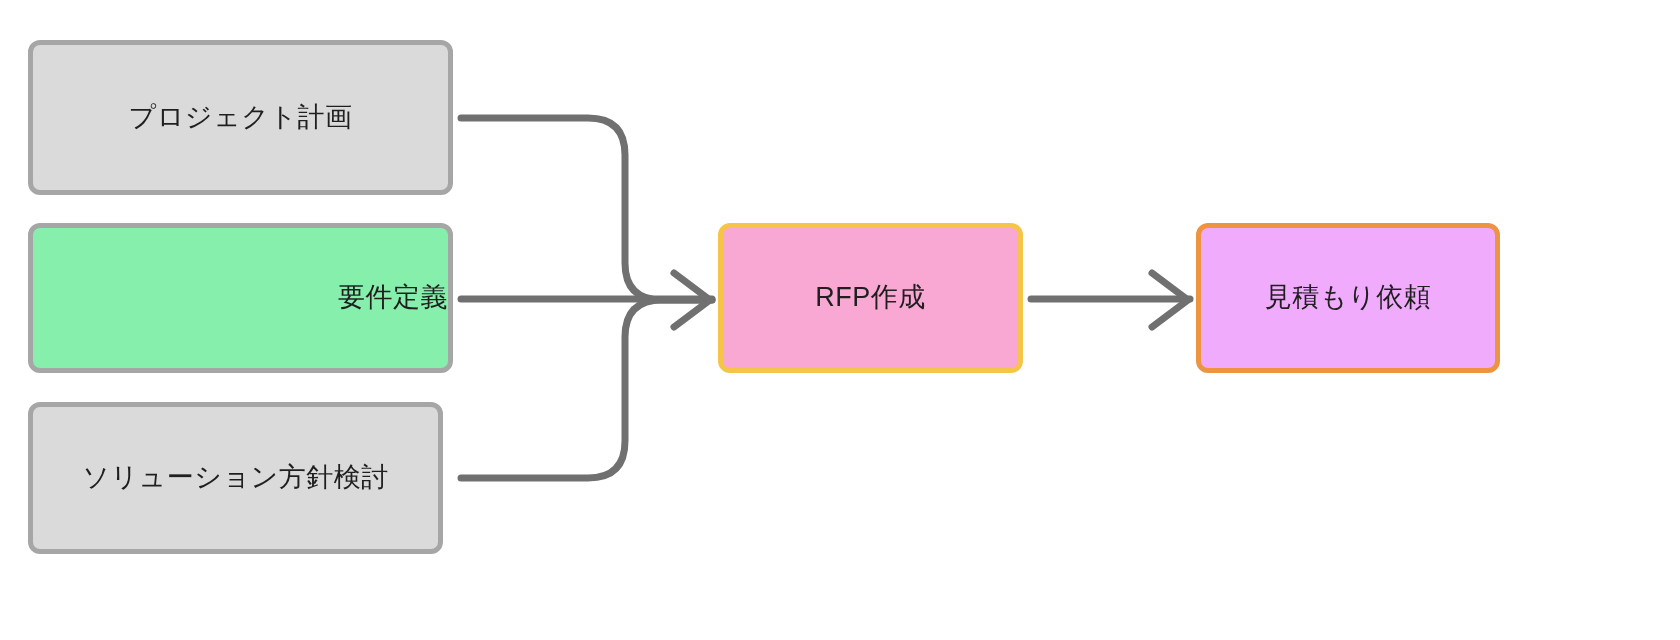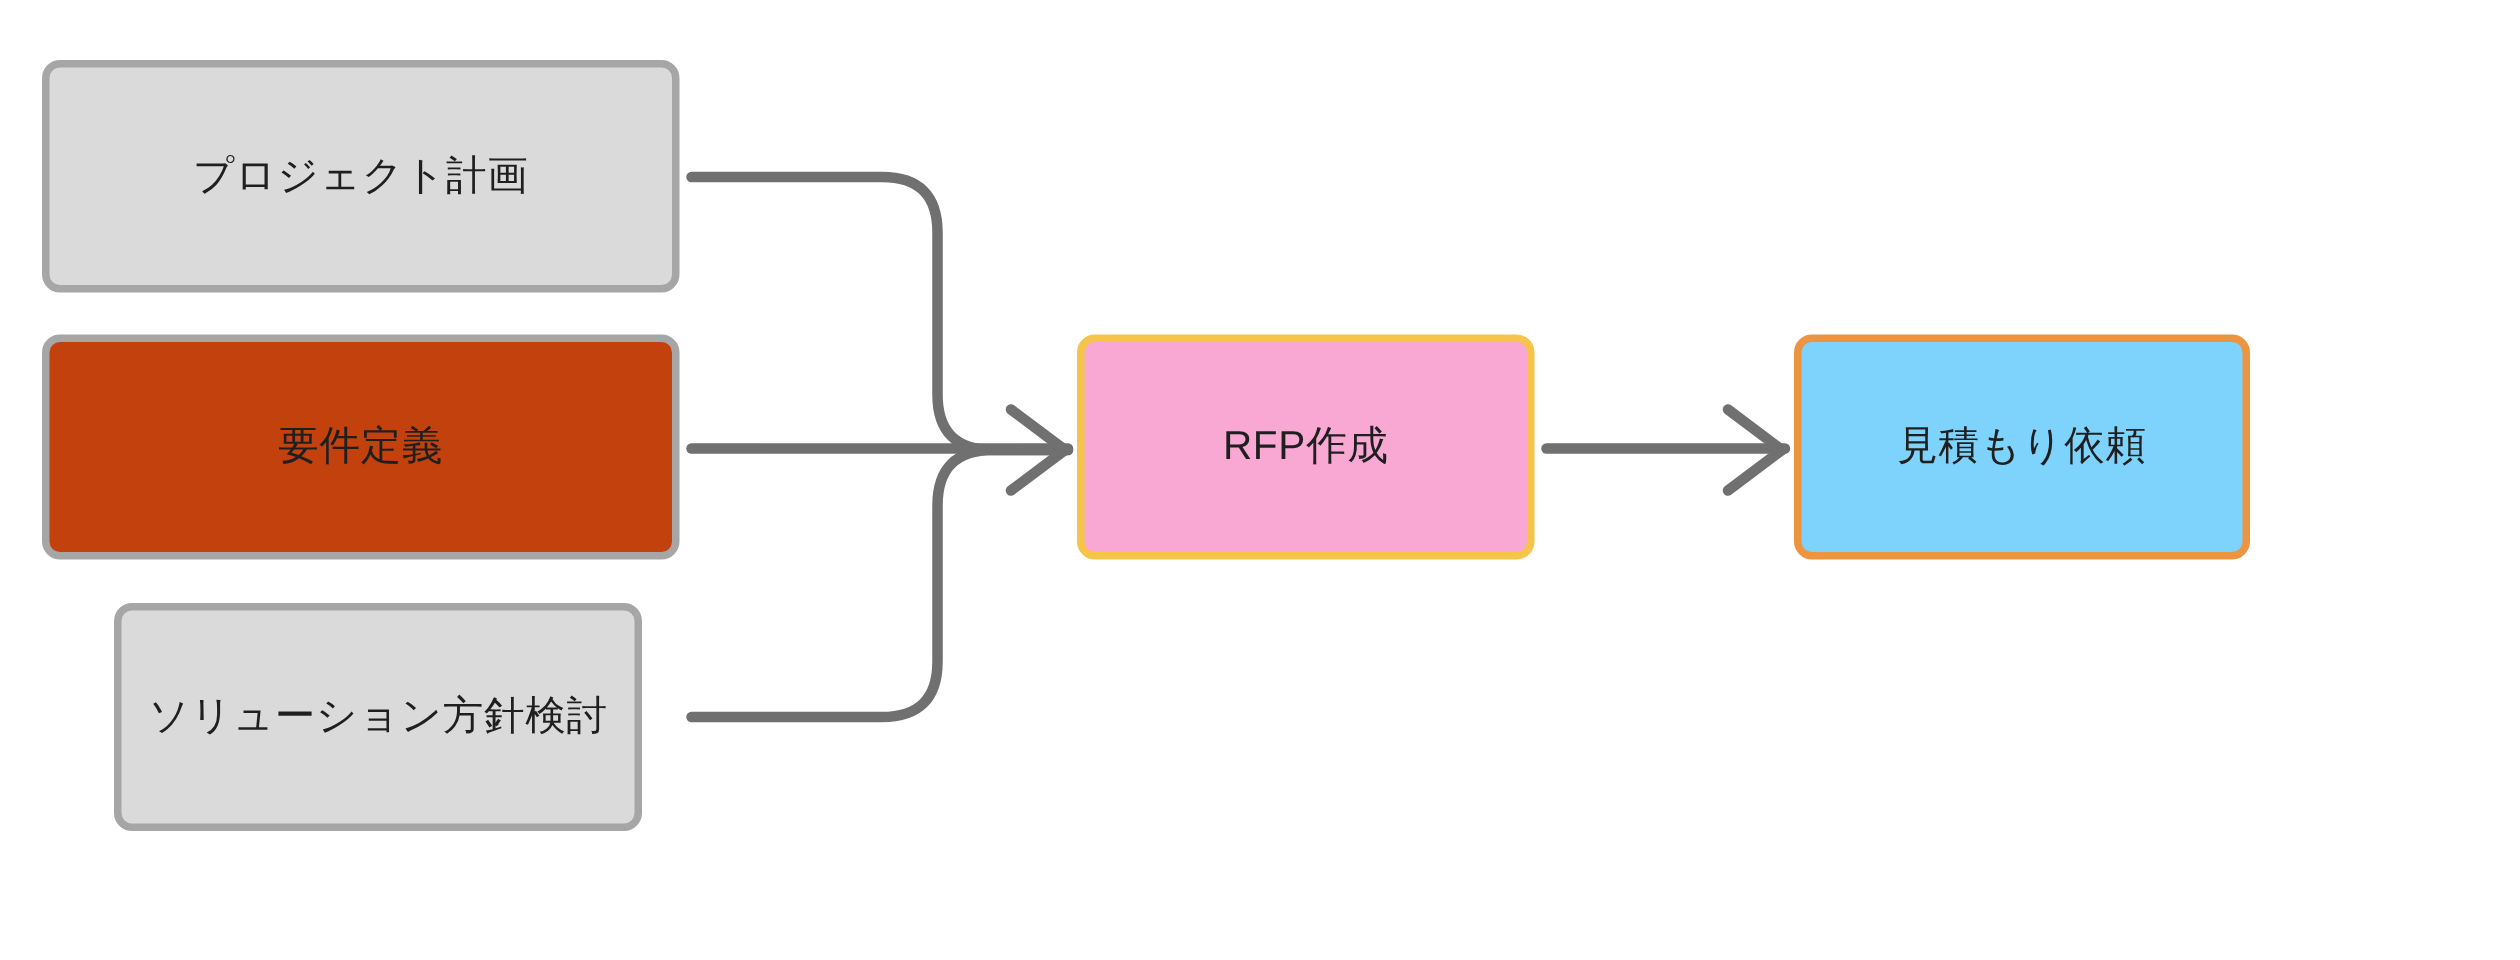--- a/index.html
+++ b/index.html
@@ -77,29 +77,29 @@
       <path d="M 1031 299 L 1190 299" stroke="#707070"></path>
       <path d="M 674 273 L 710 300 L 674 327" stroke="#707070"></path>
       <path d="M 1152 273 L 1188 300 L 1152 327" stroke="#707070"></path>
     </g>
   </svg>
 
   <div class="node node-task" style="left: 28px; top: 40px; width: 425px; height: 155px; background: rgb(218, 218, 218); border-color: rgb(166, 166, 166);">
     <span class="node-label" style="color: rgb(31, 31, 31);">プロジェクト計画</span>
   </div>
 
-  <div class="node node-task" style="left: 28px; top: 223px; width: 425px; height: 150px; background: #c2410c; border-color: rgb(166, 166, 166);">
+  <div class="node node-task" style="left: 28px; top: 223px; width: 425px; height: 150px; background: #86efac; border-color: rgb(166, 166, 166); justify-content: flex-end;">
     <span class="node-label" style="color: rgb(31, 31, 31);">要件定義</span>
   </div>
 
-  <div class="node node-task" style="left: 28px; top: 402px; width: 352px; height: 152px; background: rgb(218, 218, 218); border-color: rgb(166, 166, 166); margin-left: 48px;">
+  <div class="node node-task" style="left: 28px; top: 402px; width: 415px; height: 152px; background: rgb(218, 218, 218); border-color: rgb(166, 166, 166);">
     <span class="node-label" style="color: rgb(31, 31, 31);">ソリューション方針検討</span>
   </div>
 
   <div class="node node-rfp" style="left: 718px; top: 223px; width: 305px; height: 150px; background: #f9a8d4; border-color: rgb(245, 196, 73);">
     <span class="node-label" style="color: rgb(31, 31, 31);">RFP作成</span>
   </div>
 
-  <div class="node node-quote" style="left: 1196px; top: 223px; width: 304px; height: 150px; background: #7dd3fc; border-color: rgb(237, 148, 64);">
+  <div class="node node-quote" style="left: 1196px; top: 223px; width: 304px; height: 150px; background: #f0abfc; border-color: rgb(237, 148, 64);">
     <span class="node-label" style="color: rgb(31, 31, 31);">見積もり依頼</span>
   </div>
 
 </div>
 
 </body></html>

